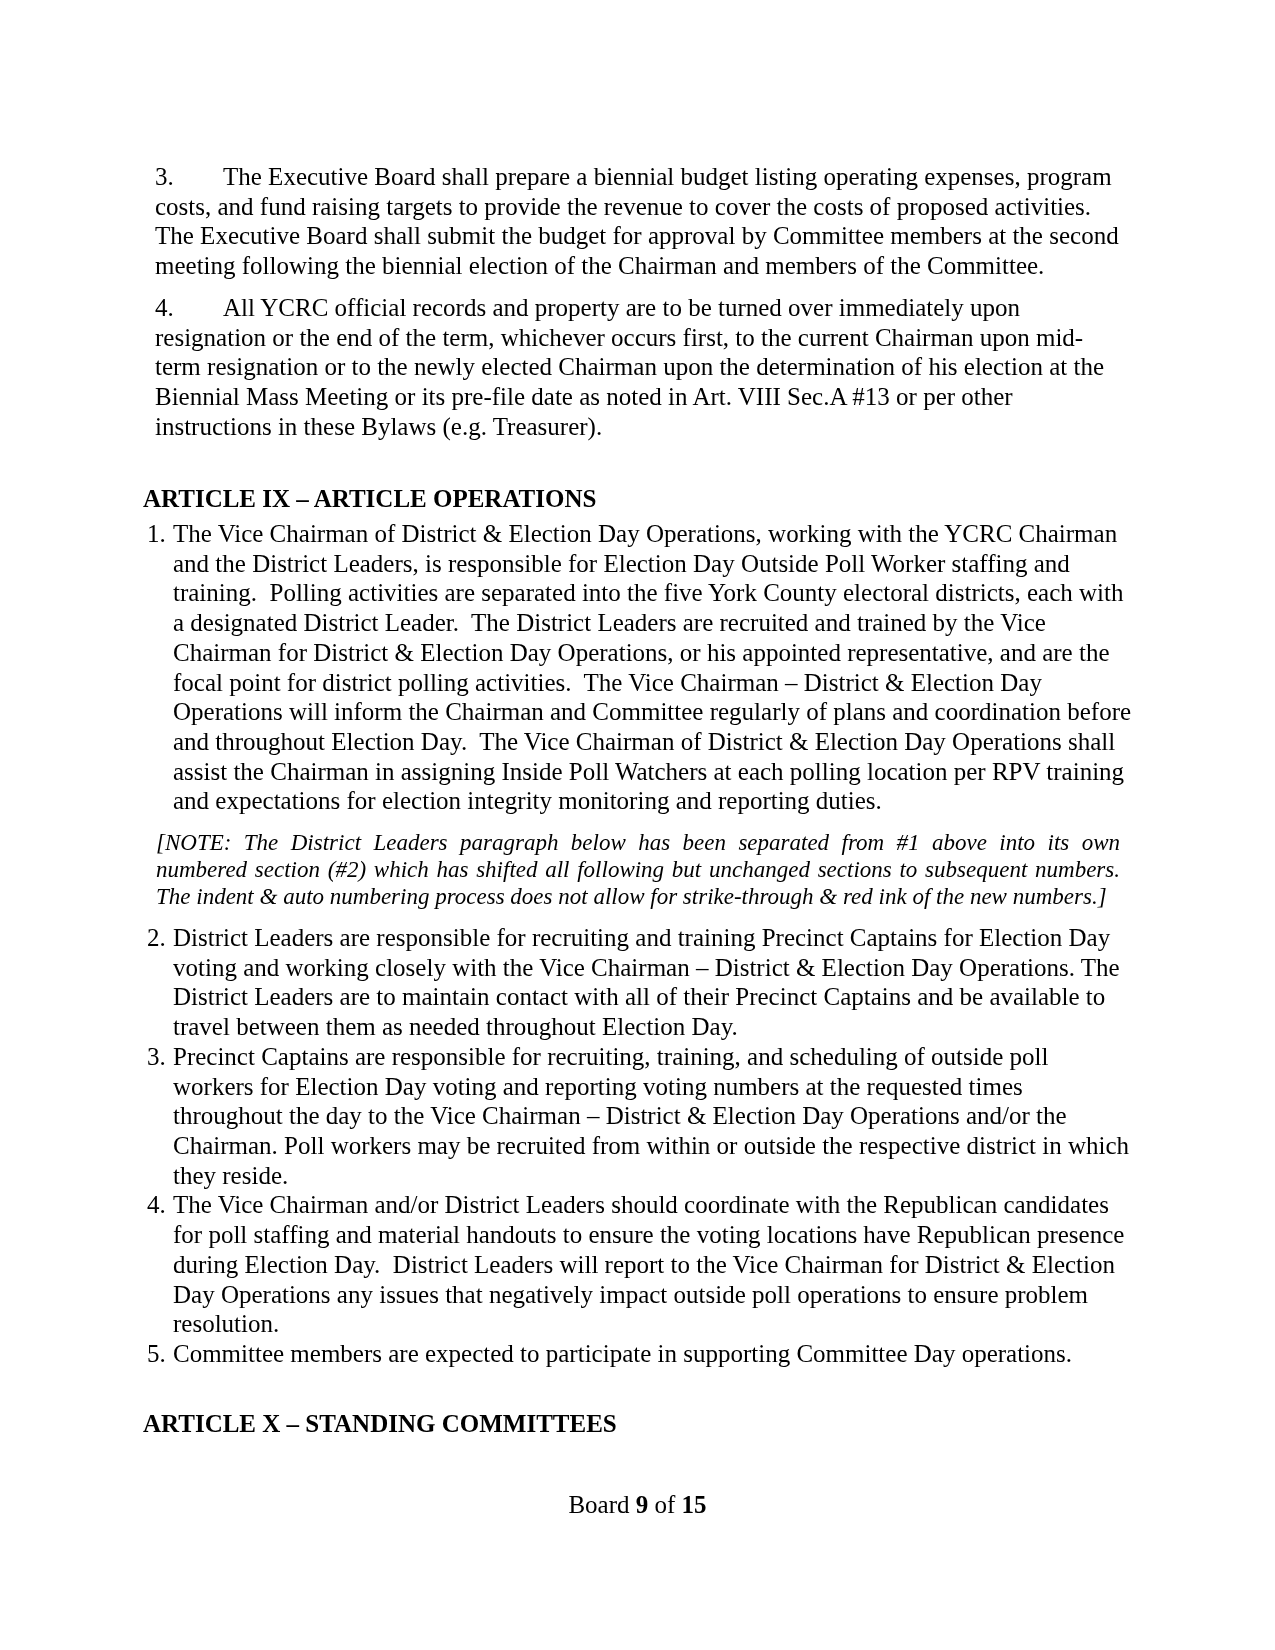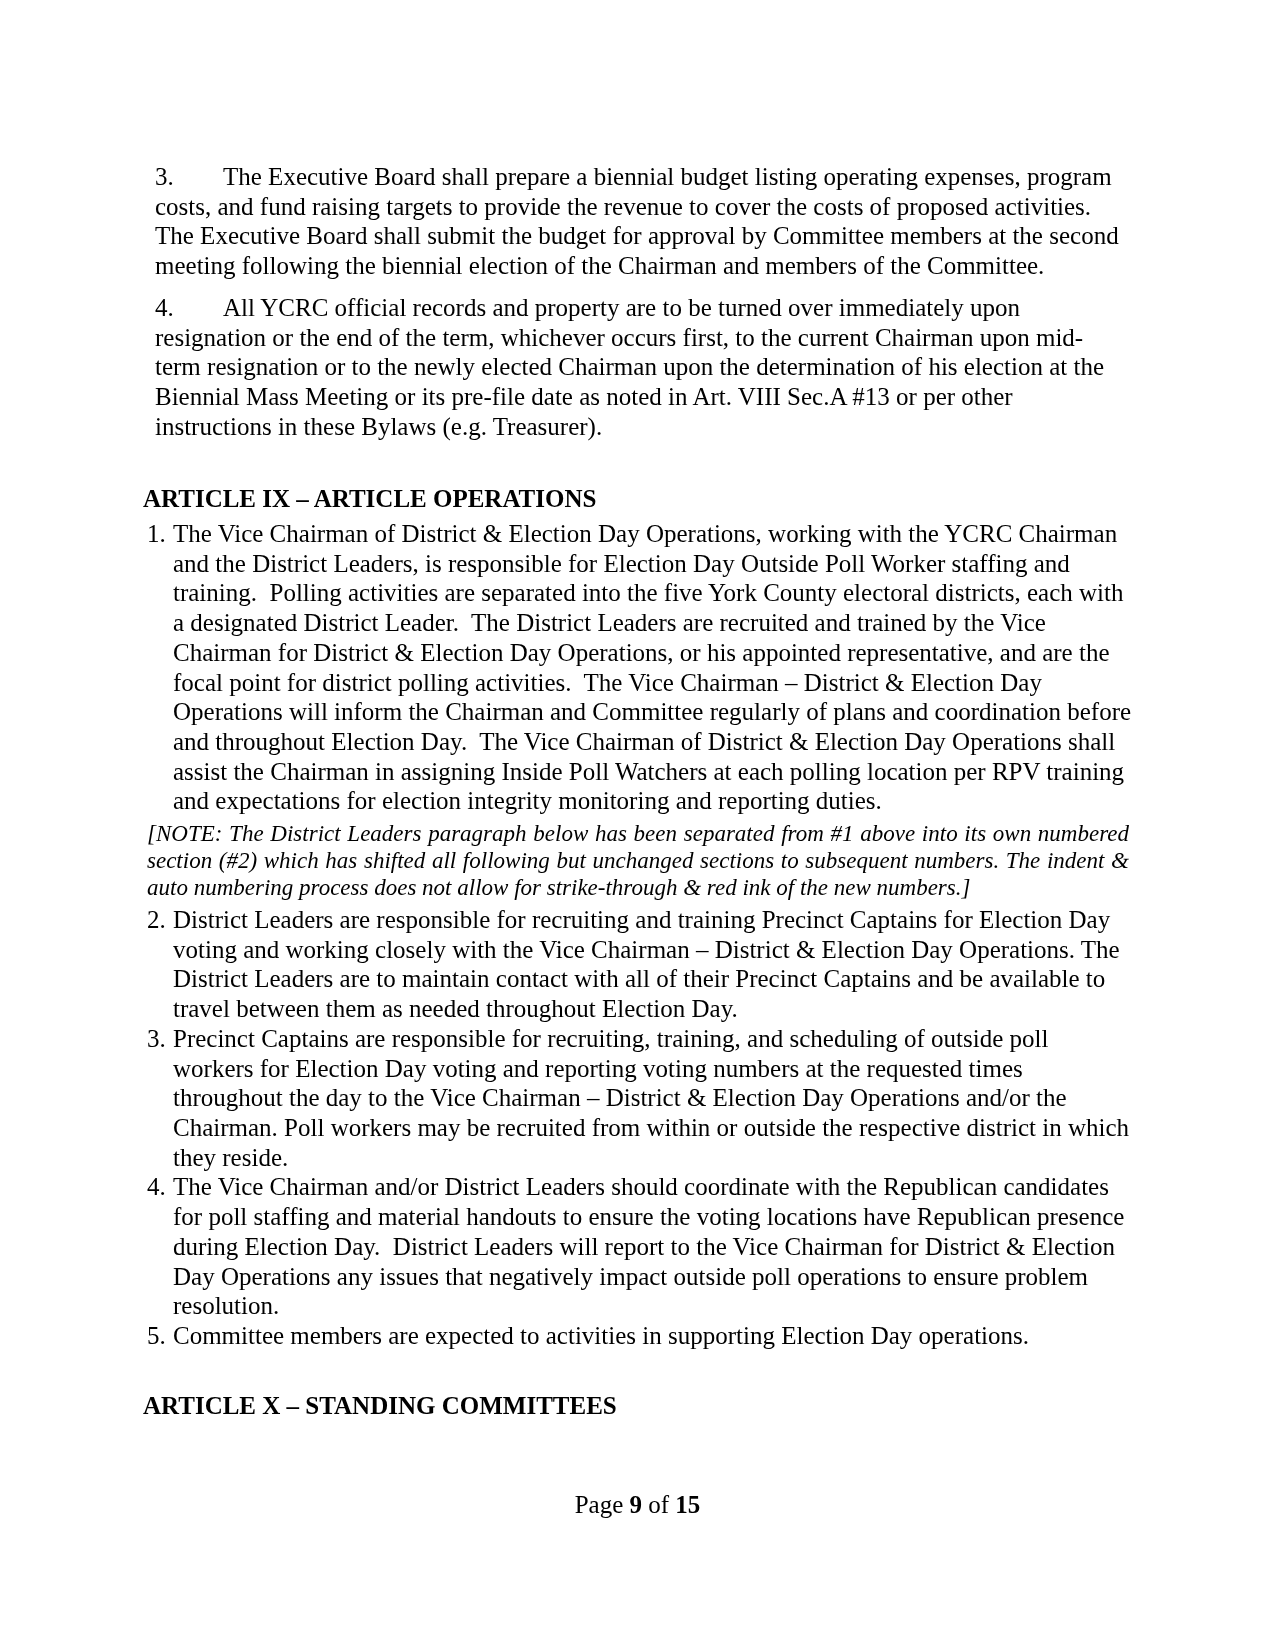--- a/index.html
+++ b/index.html
@@ -49,21 +49,21 @@
     white-space: pre-wrap;
     text-align: left;
   }
   .list-item .num {
     position: absolute;
     left: 4px;
     top: 0;
     white-space: normal;
   }
   .note-para {
-    margin: 4px;
+    margin: 13px;
     font-size: 23px;
     line-height: 27px;
     font-style: italic;
     text-align: justify;
   }
   .spacer-1 { height: 31px; }
   .spacer-2 { height: 40px; }
   .footer {
     position: absolute;
     top: 1490px;
@@ -91,23 +91,23 @@
     <div class="list-item"><span class="num">1.</span><span>The Vice Chairman of District &amp; Election Day Operations, working with the YCRC Chairman and the District Leaders, is responsible for Election Day Outside Poll Worker staffing and training.  Polling activities are separated into the five York County electoral districts, each with a designated District Leader.  The District Leaders are recruited and trained by the Vice Chairman for District &amp; Election Day Operations, or his appointed representative, and are the focal point for district polling activities.  The Vice Chairman – District &amp; Election Day Operations will inform the Chairman and Committee regularly of plans and coordination before and throughout Election Day.  The Vice Chairman of District &amp; Election Day Operations shall assist the Chairman in assigning Inside Poll Watchers at each polling location per RPV training and expectations for election integrity monitoring and reporting duties.</span></div>
 
     <p class="note-para">[NOTE: The District Leaders paragraph below has been separated from #1 above into its own numbered section (#2) which has shifted all following but unchanged sections to subsequent numbers. The indent &amp; auto numbering process does not allow for strike-through &amp; red ink of the new numbers.]</p>
 
     <div class="list-item"><span class="num">2.</span><span>District Leaders are responsible for recruiting and training Precinct Captains for Election Day voting and working closely with the Vice Chairman – District &amp; Election Day Operations. The District Leaders are to maintain contact with all of their Precinct Captains and be available to travel between them as needed throughout Election Day.</span></div>
 
     <div class="list-item"><span class="num">3.</span><span>Precinct Captains are responsible for recruiting, training, and scheduling of outside poll workers for Election Day voting and reporting voting numbers at the requested times throughout the day to the Vice Chairman – District &amp; Election Day Operations and/or the Chairman. Poll workers may be recruited from within or outside the respective district in which they reside.</span></div>
 
     <div class="list-item"><span class="num">4.</span><span>The Vice Chairman and/or District Leaders should coordinate with the Republican candidates for poll staffing and material handouts to ensure the voting locations have Republican presence during Election Day.  District Leaders will report to the Vice Chairman for District &amp; Election Day Operations any issues that negatively impact outside poll operations to ensure problem resolution.</span></div>
 
-    <div class="list-item"><span class="num">5.</span><span>Committee members are expected to activities in supporting Election Day operations.</span></div>
+    <div class="list-item"><span class="num">5.</span><span>Committee members are expected to participate in supporting Committee Day operations.</span></div>
 
     <div class="spacer-2"></div>
 
     <h2 class="article-heading">ARTICLE X – STANDING COMMITTEES</h2>
 
 
   </div>
 
-  <div class="footer"><span>Page </span><b>9</b><span> of </span><b>15</b></div>
+  <div class="footer"><span>Board </span><b>9</b><span> of </span><b>15</b></div>
 </div>
 
 </body></html>

